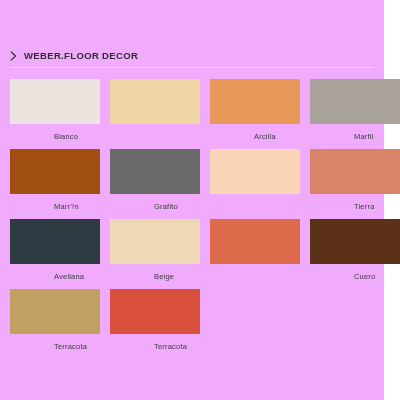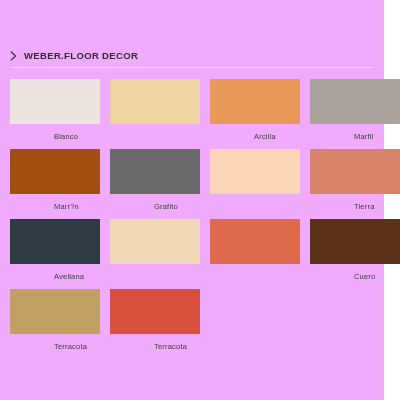--- a/index.html
+++ b/index.html
@@ -132,20 +132,21 @@
     <div class="swatch-cell">
       <span class="swatch-chip" style="background-color: rgb(217, 132, 104);"></span>
       <span class="swatch-label">Tierra</span>
     </div>
     <div class="swatch-cell">
       <span class="swatch-chip" style="background-color: rgb(47, 59, 66);"></span>
       <span class="swatch-label">Avellana</span>
     </div>
     <div class="swatch-cell">
       <span class="swatch-chip" style="background-color: rgb(239, 216, 180);"></span>
+      <span class="swatch-label">Beige</span>
     </div>
     <div class="swatch-cell">
       <span class="swatch-chip" style="background-color: rgb(222, 106, 76);"></span>
     </div>
 
     <div class="swatch-cell">
       <span class="swatch-chip" style="background-color: rgb(91, 50, 23);"></span>
       <span class="swatch-label">Cuero</span>
     </div>
     <div class="swatch-cell">

